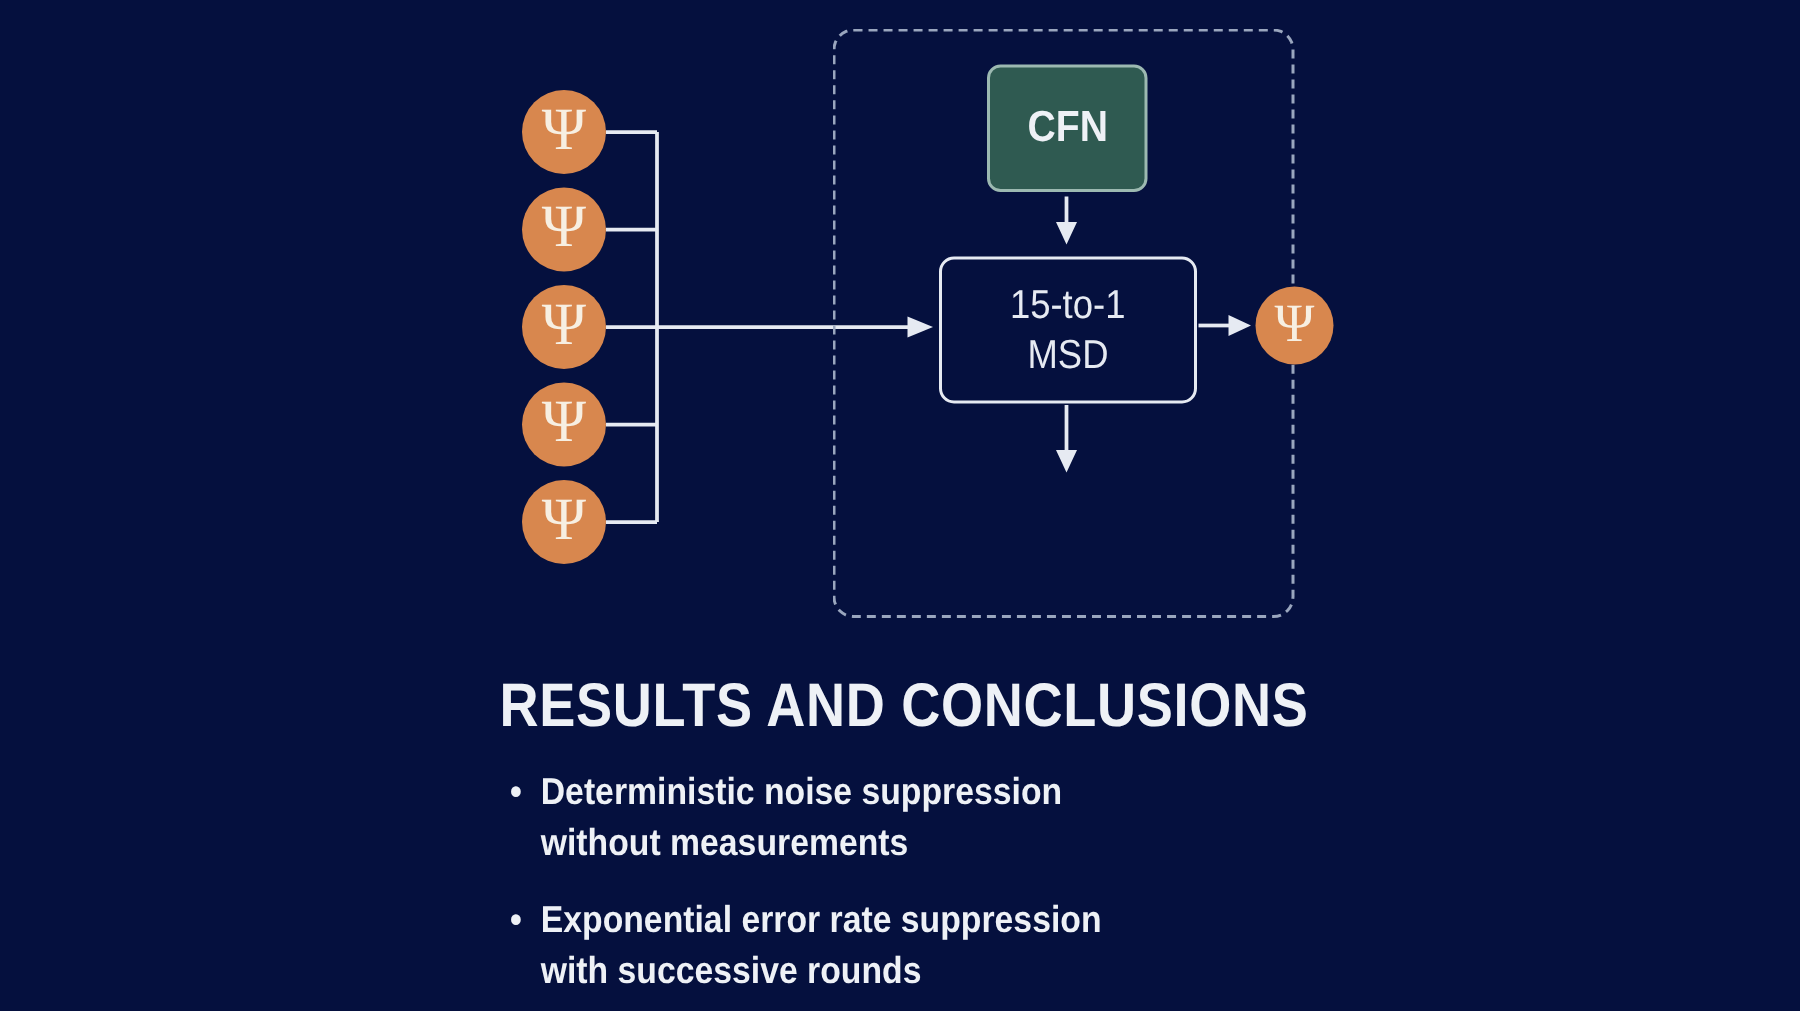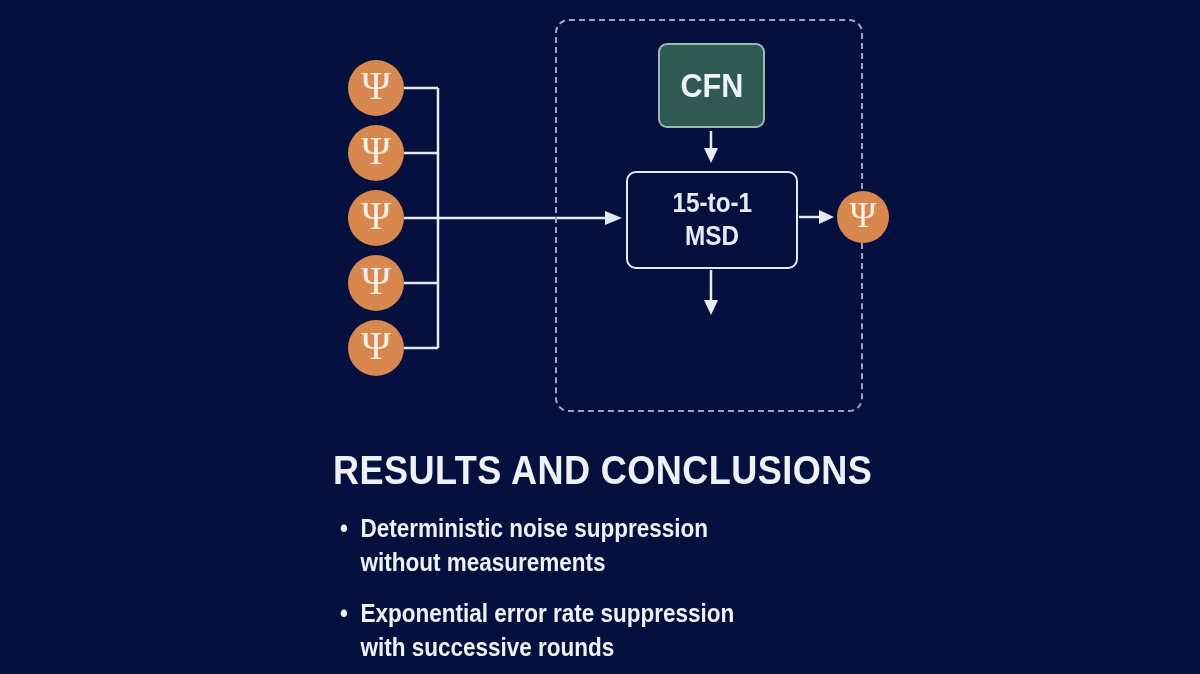--- a/index.html
+++ b/index.html
@@ -49,29 +49,29 @@
   .c4{left:348px;top:255px;}
   .c5{left:348px;top:320px;}
 
   
   .cfn-box{
     position:absolute;left:658px;top:43px;width:107px;height:85px;
     background:var(--teal_fill);
     border:2px solid var(--teal_border);
     border-radius:9px;
     display:flex;align-items:center;justify-content:center;
-    font-size:34px;font-weight:bold;color:var(--text);
+    font-size:29px;font-weight:bold;color:var(--text);
   }
   
   .msd-box{
     position:absolute;left:626px;top:171px;width:172px;height:98px;
     border:2.5px solid var(--line);
     border-radius:10px;
     display:flex;flex-direction:column;align-items:center;justify-content:center;
-    font-size:27px;line-height:33px;font-weight:bold;color:var(--line);
+    font-size:27px;line-height:33px;font-weight:normal;color:var(--line);
   }
   .decoder-label{
     position:absolute;left:561px;top:331px;width:300px;
     text-align:center;font-size:27px;line-height:33px;font-weight:bold;color:var(--line);
   }
 
   .condC{transform:scaleX(0.9);transform-origin:50% 50%;}
 
   
   .results-heading{

